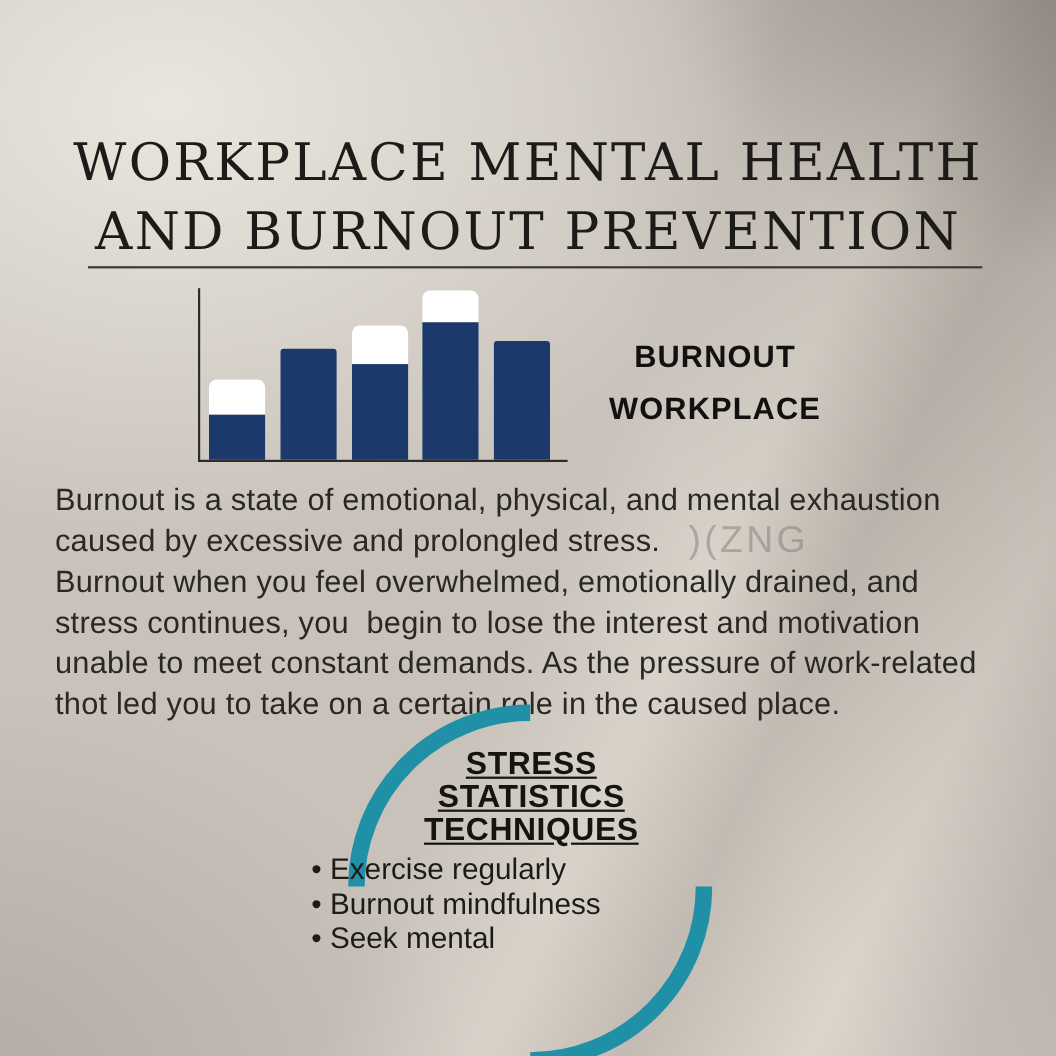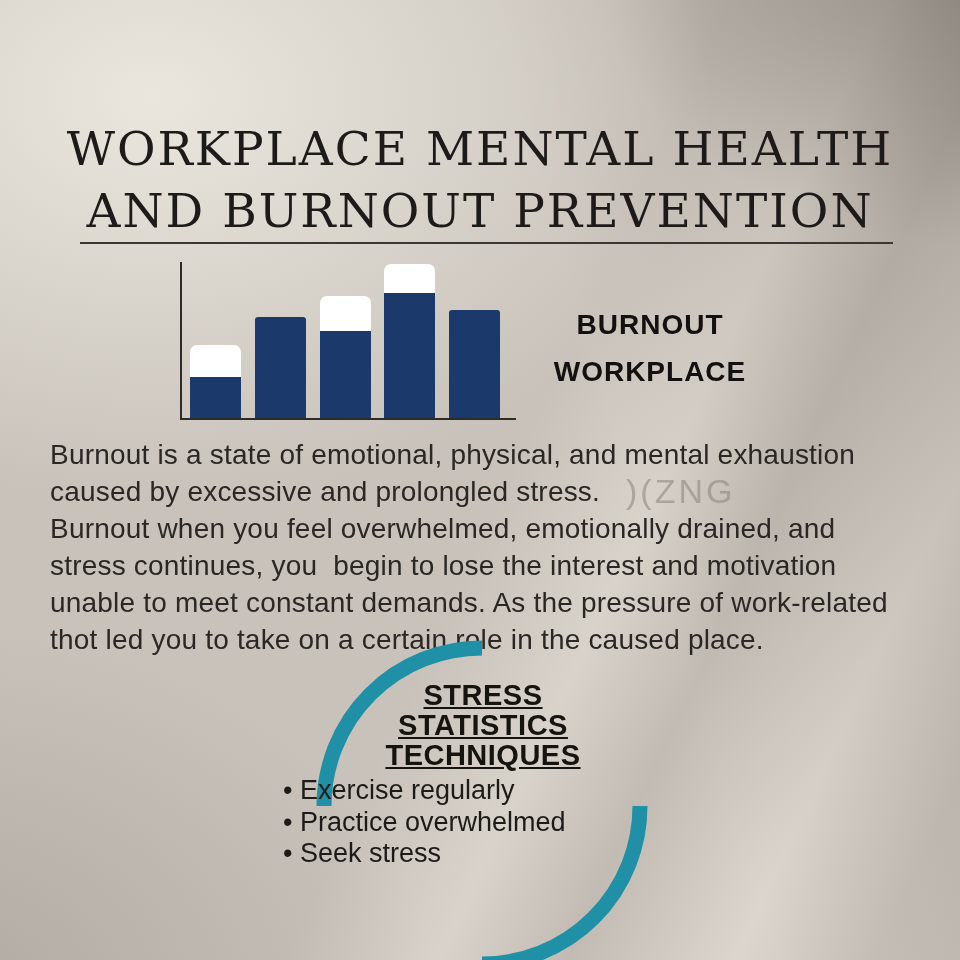--- a/index.html
+++ b/index.html
@@ -119,17 +119,17 @@
   </svg>
 
   <div class="stress-heading">
     <div>STRESS</div>
     <div>STATISTICS</div>
     <div>TECHNIQUES</div>
   </div>
 
   <div class="stress-list">
     <div>• Exercise regularly</div>
-    <div>• Practice overwhelmed</div>
-    <div>• Seek stress</div>
+    <div>• Burnout mindfulness</div>
+    <div>• Seek mental</div>
   </div>
 
 </div>
 
 </body></html>

